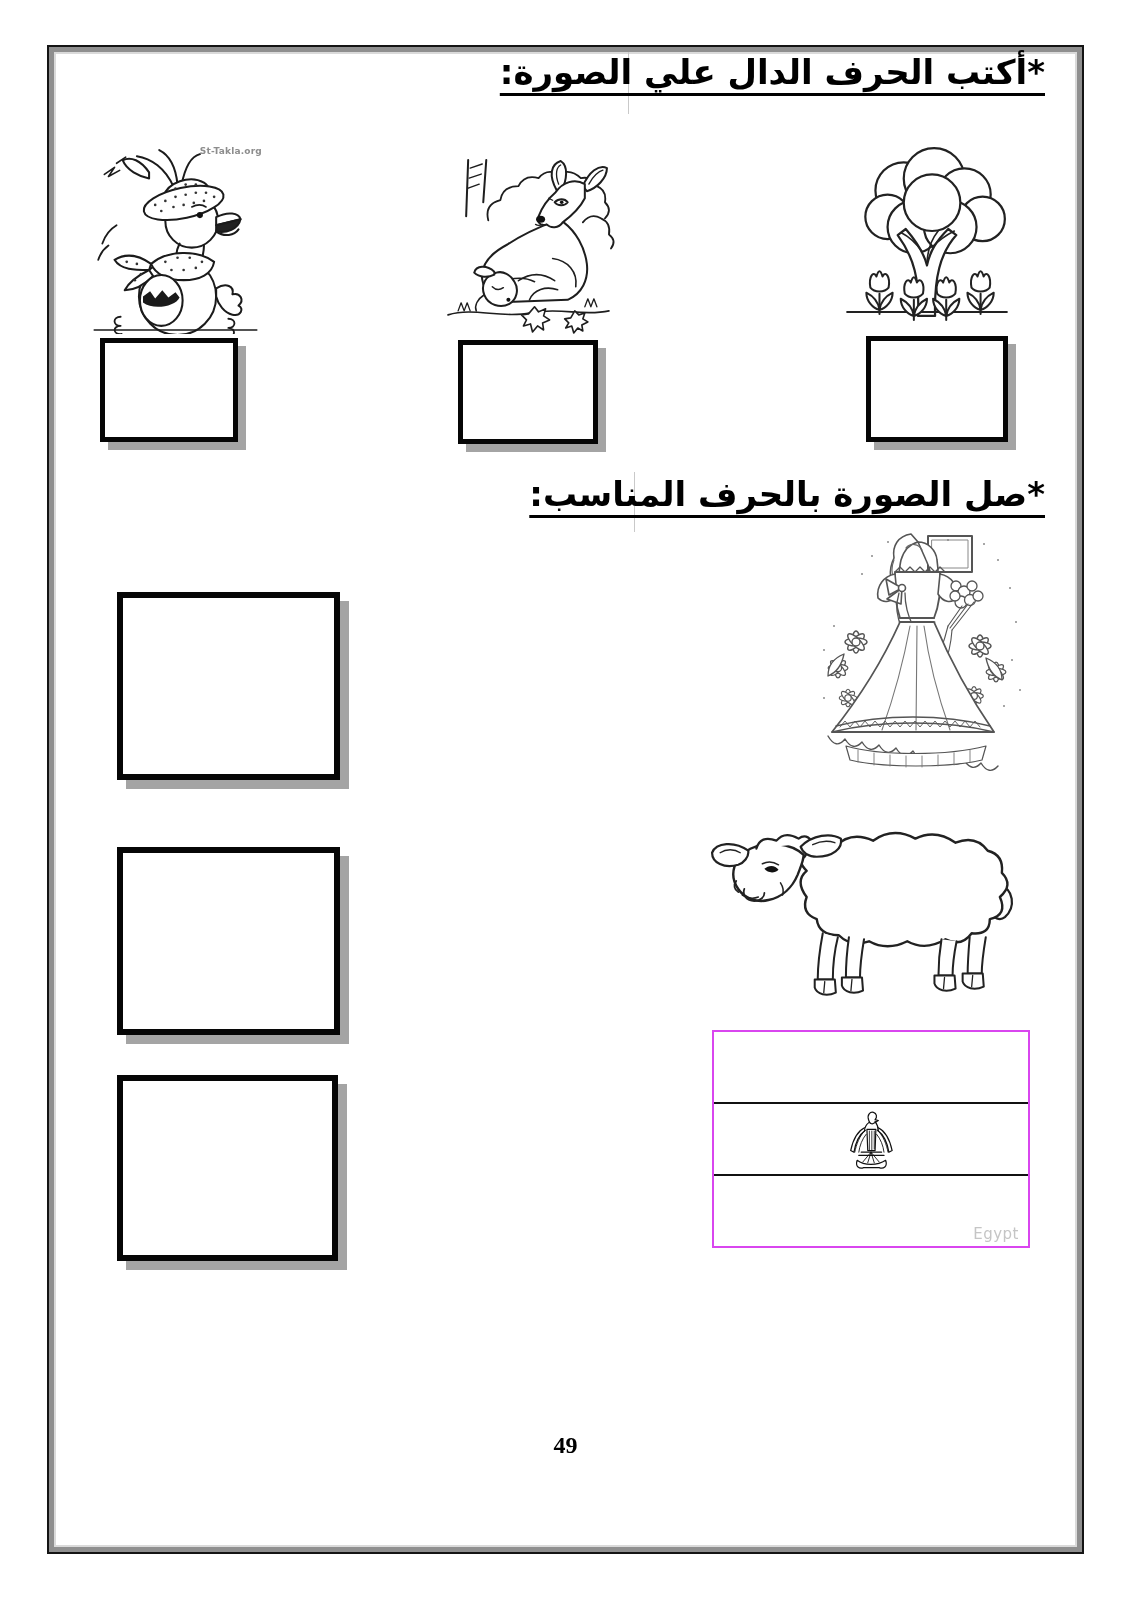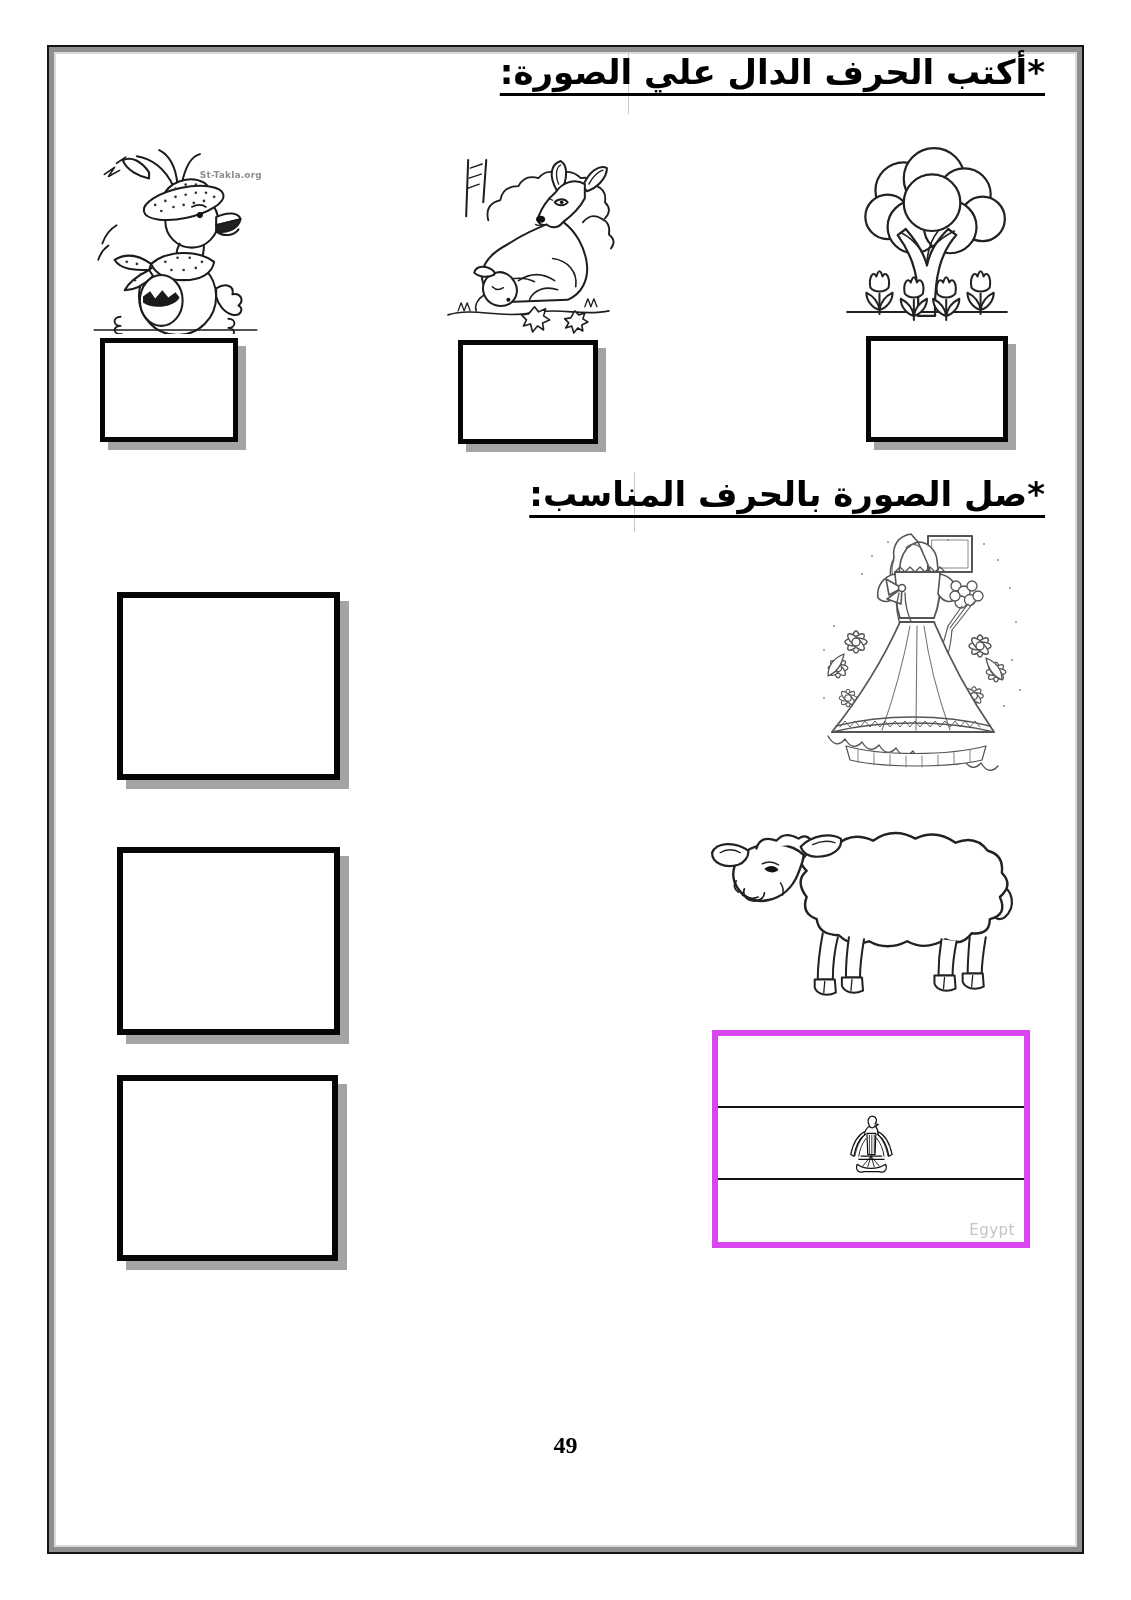--- a/index.html
+++ b/index.html
@@ -21,26 +21,26 @@
   .heading-tick{position:absolute;width:1px;background:#c9c9c9;}
 
   
   .abox{position:absolute;background:#fff;box-sizing:border-box;
         border:5px solid #060606;box-shadow:8px 8px 0 #a4a4a4;}
   .abox.lg{border-width:6px;box-shadow:9px 9px 0 #a4a4a4;}
 
   
   .illo{position:absolute;}
   .illo svg{display:block;}
-  .credit{position:absolute;top:24px;right:2px;font-size:9px;font-weight:bold;
+  .credit{position:absolute;top:0;right:2px;font-size:9px;font-weight:bold;
           color:#8d8d8d;letter-spacing:.2px;}
 
   
   .flag{position:absolute;left:712px;top:1030px;width:318px;height:218px;
-        border:6px solid #d946ef;box-sizing:border-box;background:#fff;}
+        border:2px solid #d946ef;box-sizing:border-box;background:#fff;}
   .flag .stripe{position:absolute;left:0;right:0;height:2px;background:#111;}
   .flag-eagle{position:absolute;left:50%;top:75px;transform:translateX(-50%);}
   .flag-caption{position:absolute;right:9px;bottom:3px;font-size:15px;
                 color:#c5c5c5;letter-spacing:.5px;}
 
   .page-number{position:absolute;left:0;width:100%;top:1432px;text-align:center;
                font-family:"Liberation Serif","DejaVu Serif",serif;
                font-weight:bold;font-size:24px;}
 </style>
 </head>

